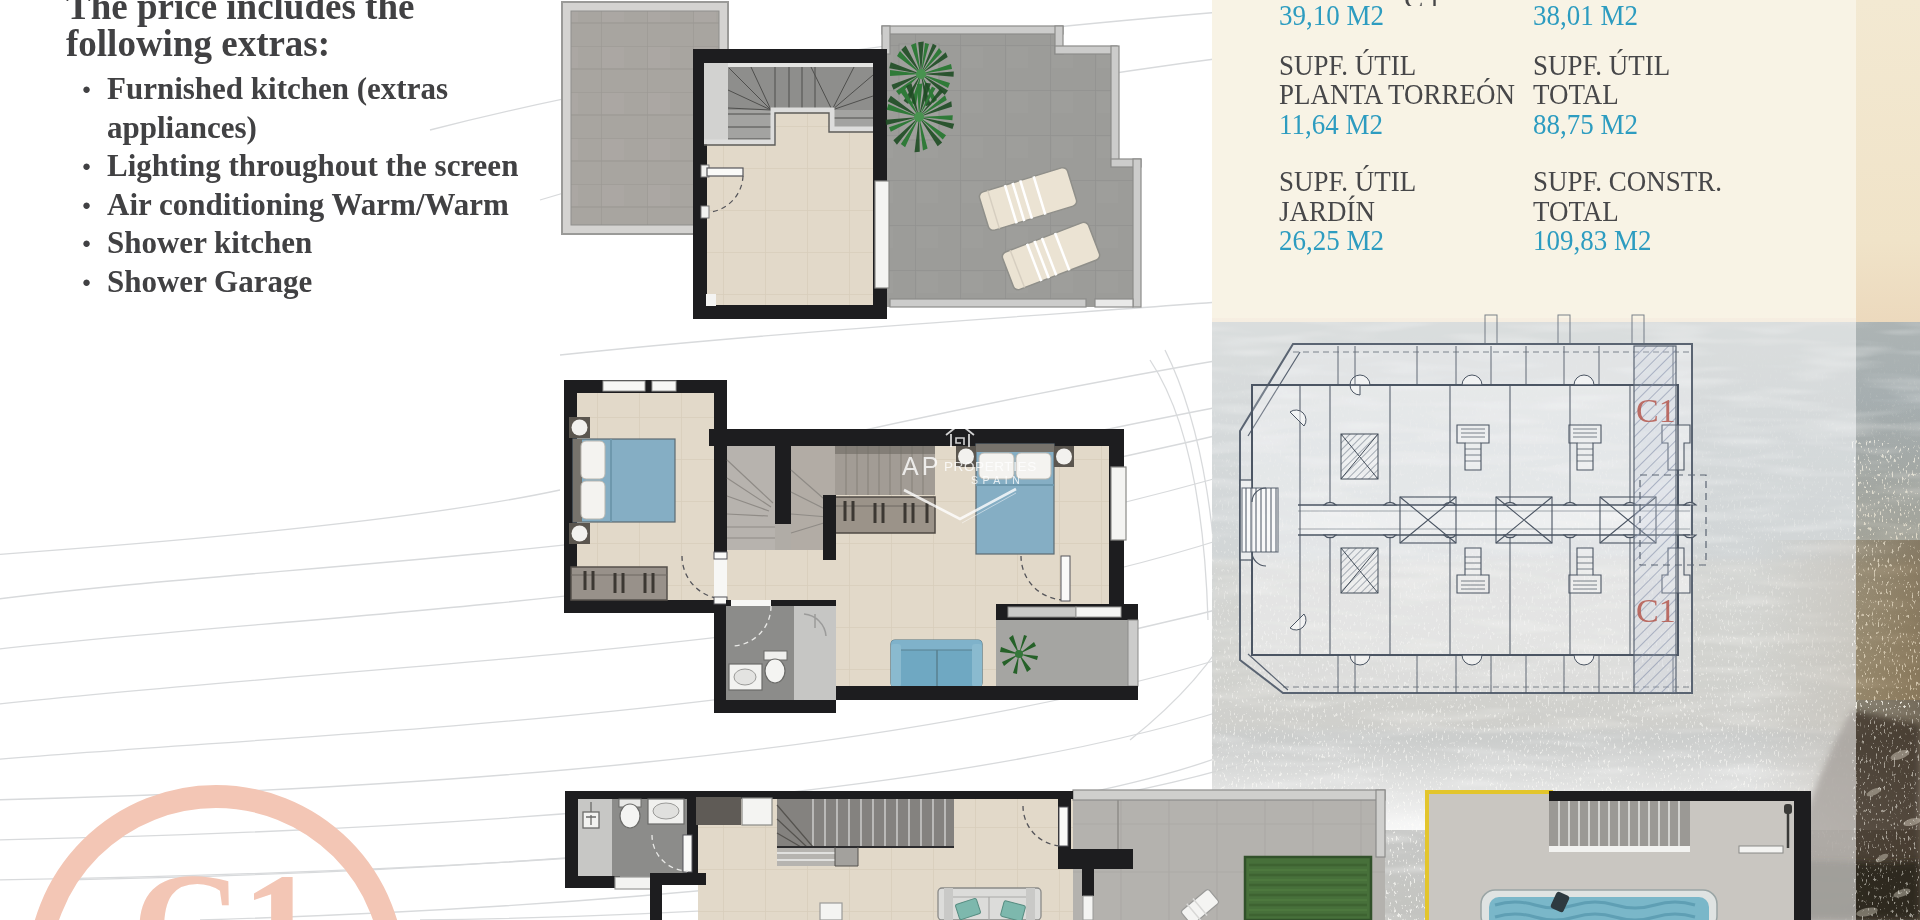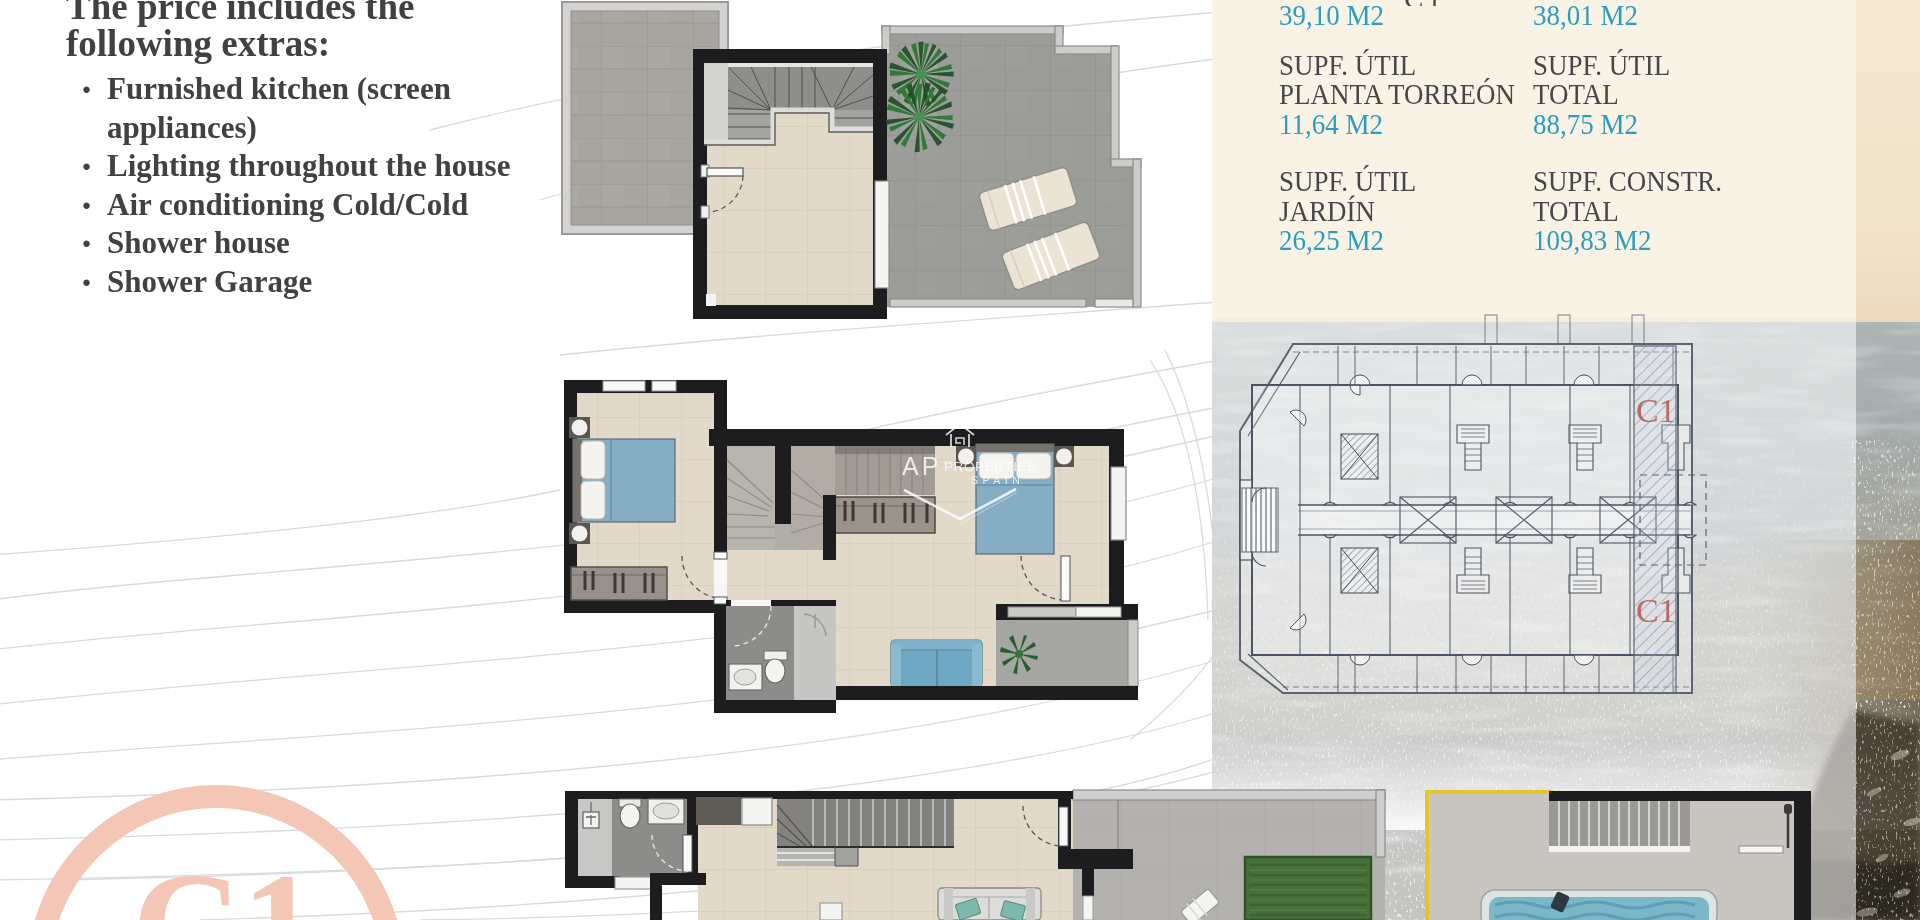--- a/index.html
+++ b/index.html
@@ -143,33 +143,33 @@
   <div style="color:#2d9cc0;">109,83 M2</div>
 </div>
 
 <div class="abs" style="left:1404px;top:-18px;width:80px;height:24px;overflow:hidden;color:#474749;font-size:29px;">Ç&nbsp;l</div>
 
 <div class="abs" style="left:66px;top:-12px;width:500px;color:#414143;">
   <div style="font-size:37px;font-weight:bold;line-height:37px;">The price includes the<br>following extras:</div>
   <div style="font-size:31px;font-weight:bold;line-height:38.5px;margin-top:8px;">
     <div style="display:flex">
         <span style="width:41px;text-align:center;font-size:15px;">●</span>
-        <span style="flex:1">Furnished kitchen (screen appliances)</span>
+        <span style="flex:1">Furnished kitchen (extras appliances)</span>
       </div>
     <div style="display:flex">
         <span style="width:41px;text-align:center;font-size:15px;">●</span>
-        <span style="flex:1">Lighting throughout the house</span>
+        <span style="flex:1">Lighting throughout the screen</span>
       </div>
     <div style="display:flex">
         <span style="width:41px;text-align:center;font-size:15px;">●</span>
-        <span style="flex:1">Air conditioning Cold/Cold</span>
+        <span style="flex:1">Air conditioning Warm/Warm</span>
       </div>
     <div style="display:flex">
         <span style="width:41px;text-align:center;font-size:15px;">●</span>
-        <span style="flex:1">Shower house</span>
+        <span style="flex:1">Shower kitchen</span>
       </div>
     <div style="display:flex">
         <span style="width:41px;text-align:center;font-size:15px;">●</span>
         <span style="flex:1">Shower Garage</span>
       </div>
   </div>
 </div>
 
 <svg class="abs" style="left:555px;top:0" width="600" height="330" viewBox="0 0 600 330">
   <defs>

